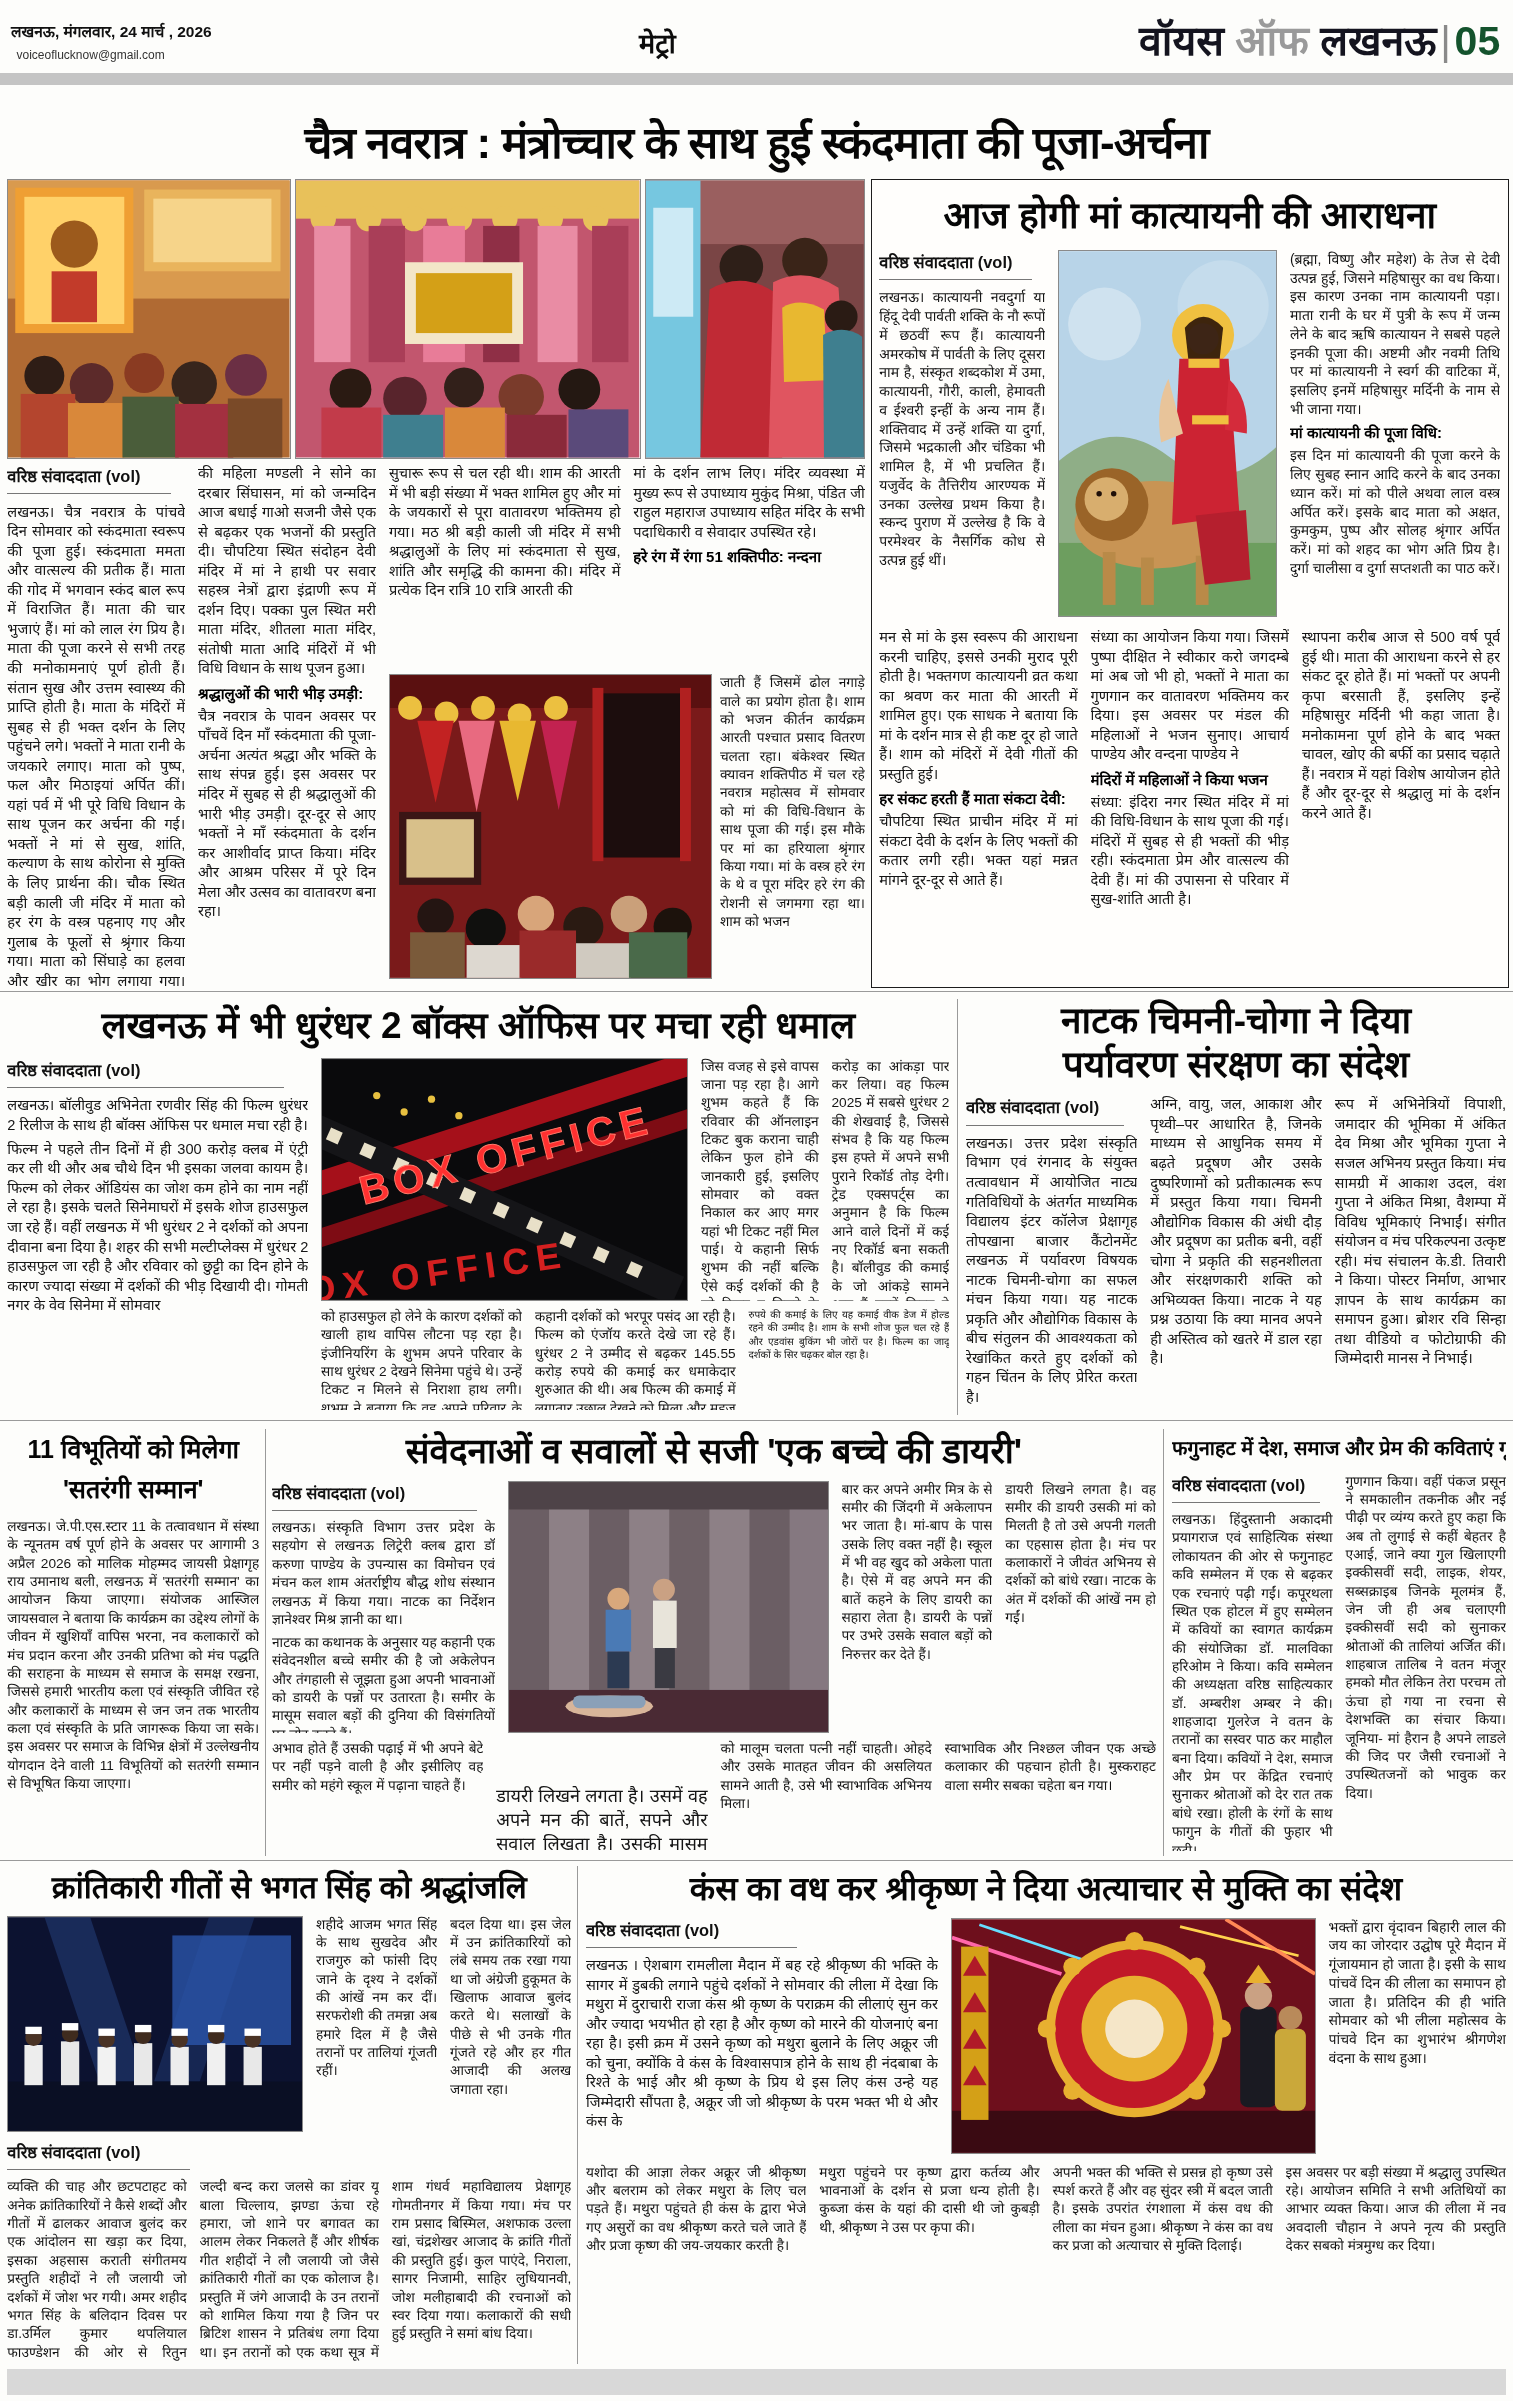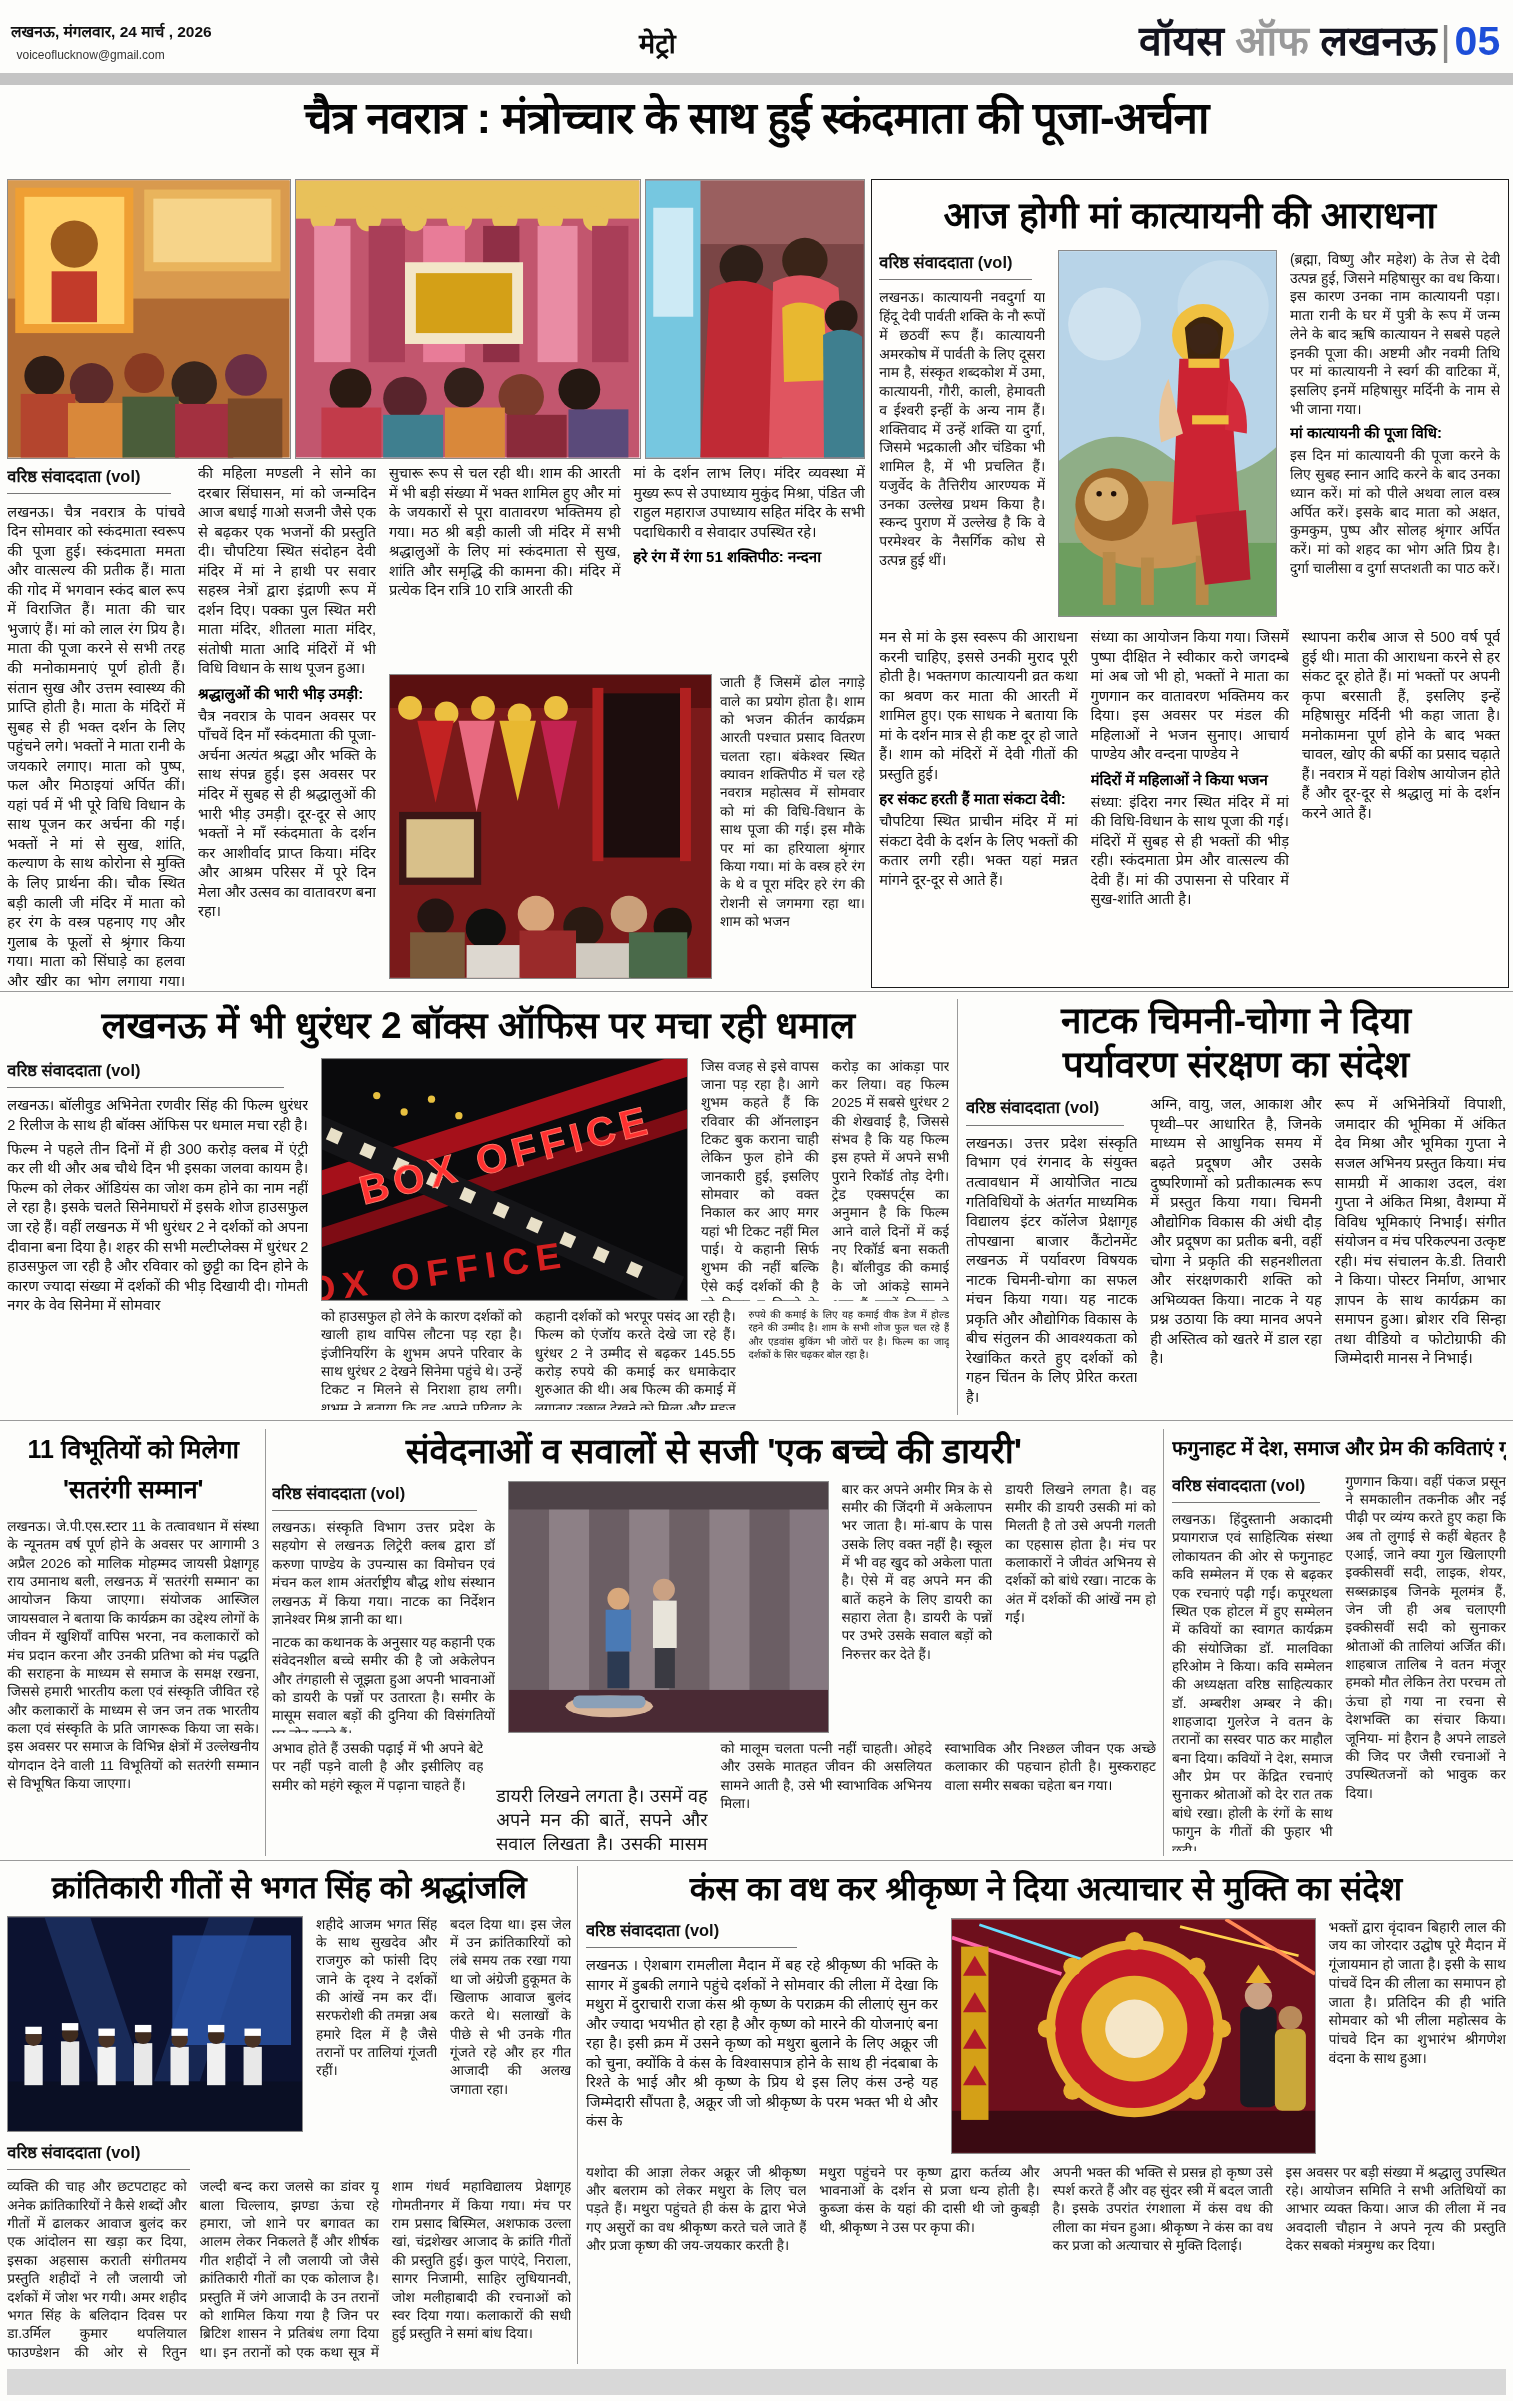--- a/index.html
+++ b/index.html
@@ -7,21 +7,21 @@
        font-family:"Liberation Sans","DejaVu Sans",sans-serif;color:#141414;}
   .abs{position:absolute;}
   
   .dateline{font-size:15.5px;font-weight:bold;color:#111;}
   .email{font-size:12px;color:#333;margin-top:5.5px;margin-left:5.5px;}
   .section-name{font-size:27px;font-weight:800;color:#0c0c0c;}
   .masthead{font-size:41px;font-weight:800;letter-spacing:0px;white-space:nowrap;}
   .masthead .w1,.masthead .w3{color:#14141f;}
   .masthead .w2{color:#9a9a9a;}
   .masthead .sep{color:#8a8a8a;font-weight:400;padding:0 3.7px;}
-  .masthead .pg{color:#1d4ed8;}
+  .masthead .pg{color:#14532d;}
   .gray-rule{background:#c4c4c4;}
   
   .hl{font-weight:800;color:#060606;text-align:center;line-height:1.18;white-space:nowrap;overflow:hidden;}
   .hl.wrap{white-space:normal;}
   .banner{font-size:44px;letter-spacing:-0.9px;}
   
   .byline{font-weight:bold;font-size:16.4px;color:#111;border-bottom:1.8px solid #777;
           padding-bottom:6.4px;margin-bottom:8.2px;width:92%;}
   
   .col{overflow:hidden;text-align:justify;}
@@ -43,21 +43,21 @@
   <div class="email">voiceoflucknow@gmail.com</div>
 </div>
 <div class="abs section-name" style="left:639px;top:24px;">मेट्रो</div>
 <div class="abs masthead" style="right:12.8px;top:11px;">
   <span class="w1">वॉयस</span>
   <span class="w2">ऑफ</span>
   <span class="w3">लखनऊ</span><span class="sep">|</span><span class="pg">05</span>
 </div>
 <div class="abs gray-rule" style="left:0;top:73px;width:1513px;height:12px;"></div>
 
-<div class="abs hl banner" style="left:5.5px;top:79px;width:1502px;height:77px;line-height:77px;">चैत्र नवरात्र : मंत्रोच्चार के साथ हुई स्कंदमाता की पूजा-अर्चना</div>
+<div class="abs hl banner" style="left:5.5px;top:104px;width:1502px;height:77px;line-height:77px;">चैत्र नवरात्र : मंत्रोच्चार के साथ हुई स्कंदमाता की पूजा-अर्चना</div>
 
 <div class="abs" style="left:7.3px;top:179px;width:858px;height:278px;display:flex;gap:4.6px;">
   <svg class="photo" width="283" height="278" viewBox="0 0 310 305">
     <rect width="310" height="305" fill="#b06a33"></rect>
       <rect width="310" height="130" fill="#d99a4e"></rect>
     <rect x="8" y="8" width="130" height="160" fill="#ef9f33"></rect>
       <rect x="18" y="18" width="110" height="140" fill="#ffd169"></rect>
     <circle cx="73" cy="70" r="26" fill="#9c5a1c"></circle>
       <rect x="48" y="100" width="50" height="56" fill="#c23b2a"></rect>
     <rect x="150" y="10" width="150" height="90" fill="#e9b45c"></rect>

